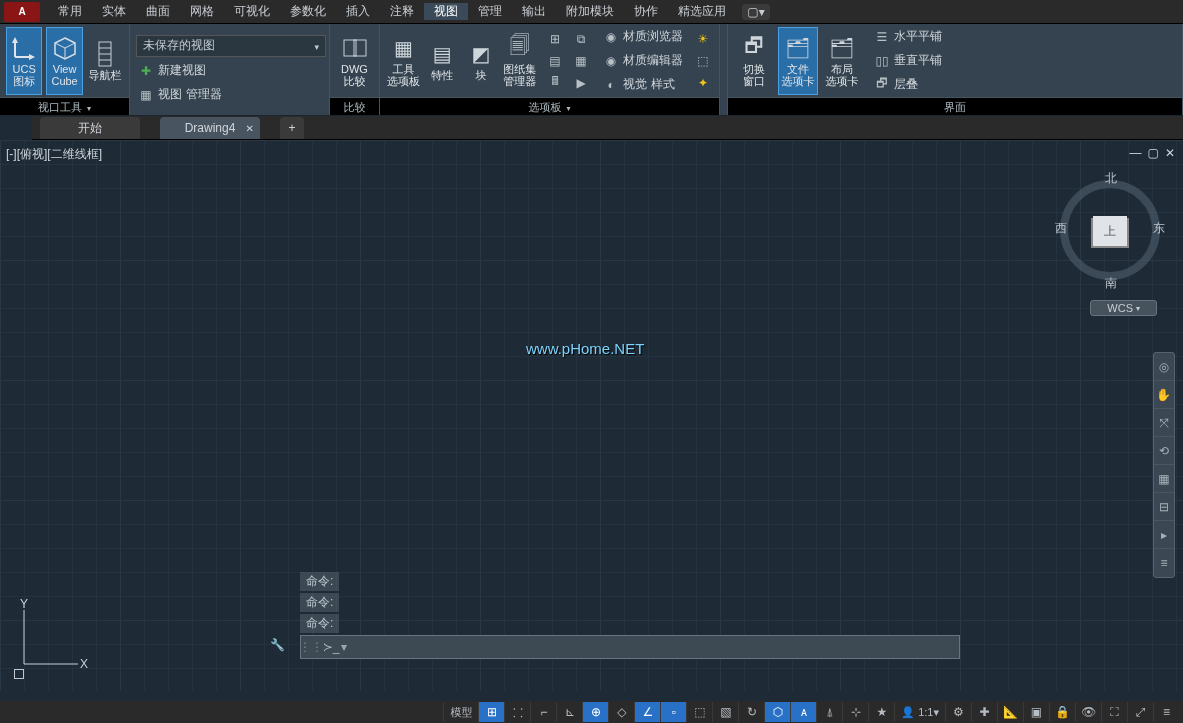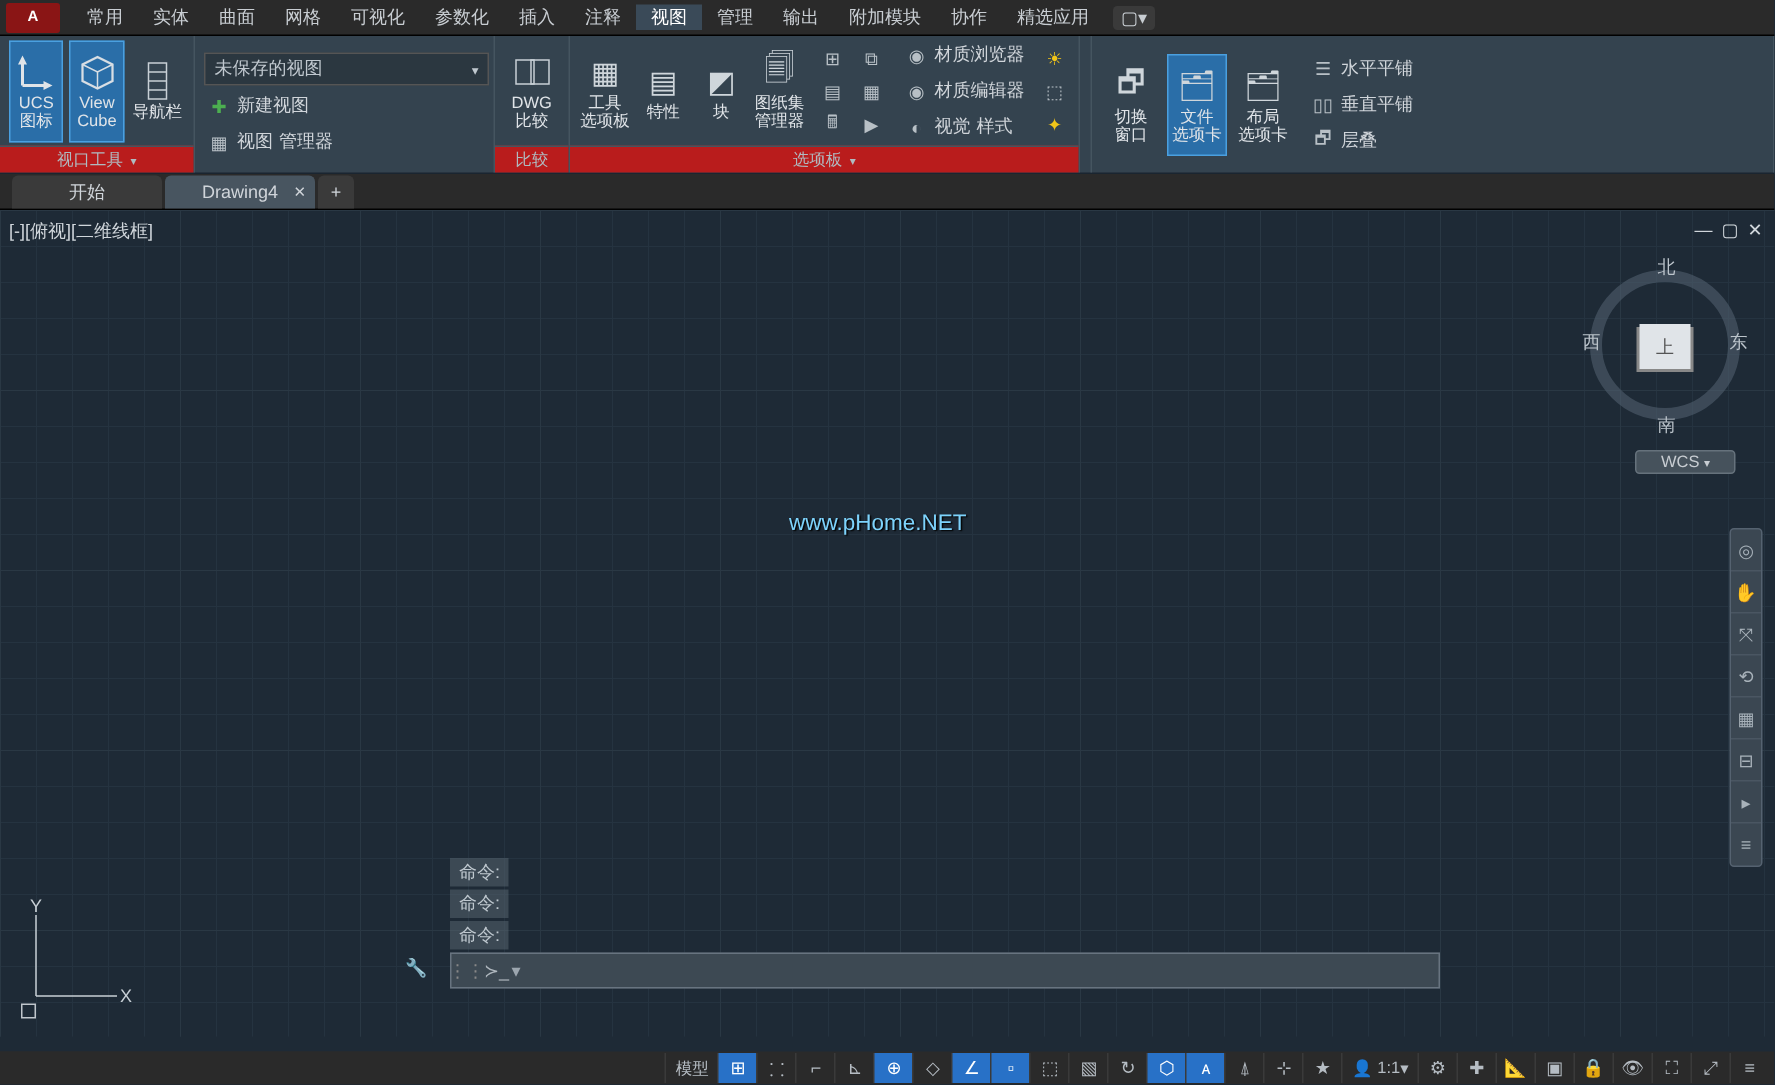--- a/index.html
+++ b/index.html
@@ -9,38 +9,38 @@
 .menubar { height:24px; background:#2a2a2a; display:flex; align-items:center; padding-left:4px; border-bottom:1px solid #000; }
 .app-icon { width:36px; height:20px; background:#8a1515; display:flex; align-items:center; justify-content:center; color:#fff; font-weight:bold; font-size:10px; border-radius:2px; margin-right:8px; }
 .menubar .mi { padding:0 10px; color:#c8cdd2; cursor:pointer; }
 .menubar .mi.active { background:#3a4a58; color:#fff; }
 .menubar .dd { margin-left:6px; width:28px; height:16px; background:#3a3a3a; border-radius:3px; display:flex; align-items:center; justify-content:center; }
 
 
 .ribbon { display:flex; background:#34434f; height:92px; border-bottom:1px solid #1a2530; }
 .panel { border-right:1px solid #455560; display:flex; flex-direction:column; }
 .panel-body { flex:1; display:flex; align-items:center; padding:2px 6px; gap:4px; }
-.panel-title { height:18px; font-size:11px; color:#b0bac0; text-align:center; background:#b91c1c; line-height:18px; border-top:1px solid #455560;}
+.panel-title { height:18px; font-size:11px; color:#b0bac0; text-align:center; background:#000000; line-height:18px; border-top:1px solid #455560;}
 .panel-title .caret::after{content:"▾"; font-size:8px; margin-left:2px;}
 
 .big-btn { display:flex; flex-direction:column; align-items:center; justify-content:center; width:40px; height:68px; cursor:pointer; gap:1px;}
 .big-btn.sel { background:#2a6ea8; border:1px solid #4aa0e0; }
 .big-btn .ic { width:28px; height:28px; display:flex; align-items:center; justify-content:center; font-size:20px; color:#cfd6db;}
 .big-btn .lbl { font-size:11px; color:#e0e4e8; text-align:center; line-height:12px; }
 
 .col { display:flex; flex-direction:column; gap:2px; }
 .small-row { display:flex; align-items:center; gap:4px; height:20px; padding:0 2px; cursor:pointer;}
 .small-row .si { width:16px; height:16px; display:flex; align-items:center; justify-content:center; color:#b8c0c6; font-size:12px;}
 .small-row .sl { font-size:12px; color:#d0d5da; white-space:nowrap;}
 
 .dropdown-box { height:22px; width:190px; background:#2b3740; border:1px solid #555; display:flex; align-items:center; justify-content:space-between; padding:0 6px; font-size:12px; color:#c0c8cf;}
 .dropdown-box .car::after{content:"▾"; font-size:9px;}
 
 
-.doctabs { height:24px; background:#2a2a2a; display:flex; align-items:flex-end; padding-left:8px; gap:2px; border-bottom:1px solid #000;}
+.doctabs { height:24px; background:#2a2a2a; display:flex; align-items:flex-end; padding-left:8px; gap:20px; border-bottom:1px solid #000;margin-left:32px;}
 .doctab { height:22px; min-width:100px; background:#3a3a3a; border-radius:4px 4px 0 0; display:flex; align-items:center; justify-content:center; padding:0 24px; position:relative; font-size:12px; color:#d0d5da;}
 .doctab.active { background:#485560; }
 .doctab .close{position:absolute; right:6px; font-size:10px;}
 .doctab.add{min-width:24px; padding:0 8px; background:#3a3a3a;}
 
 
 .canvas-wrap { position:relative; background:#1e2a36; height:551px; }
 .grid-bg { position:absolute; inset:0;
  background-image:
   linear-gradient(#2a3844 1px, transparent 1px),
@@ -285,20 +285,21 @@
      <div class="small-row">
             <span class="si">▯▯</span>
             <span class="sl">垂直平铺</span>
           </div>
      <div class="small-row">
             <span class="si">🗗</span>
             <span class="sl">层叠</span>
           </div>
     </div>
   </div>
+  <div class="panel-title">界面</div>
  </div>
 </div>
 
 <div class="doctabs">
   <div class="doctab">开始</div>
   <div class="doctab active">
     <span>Drawing4</span>
       <span class="close">✕</span>
   </div>
   <div class="doctab add">+</div>

